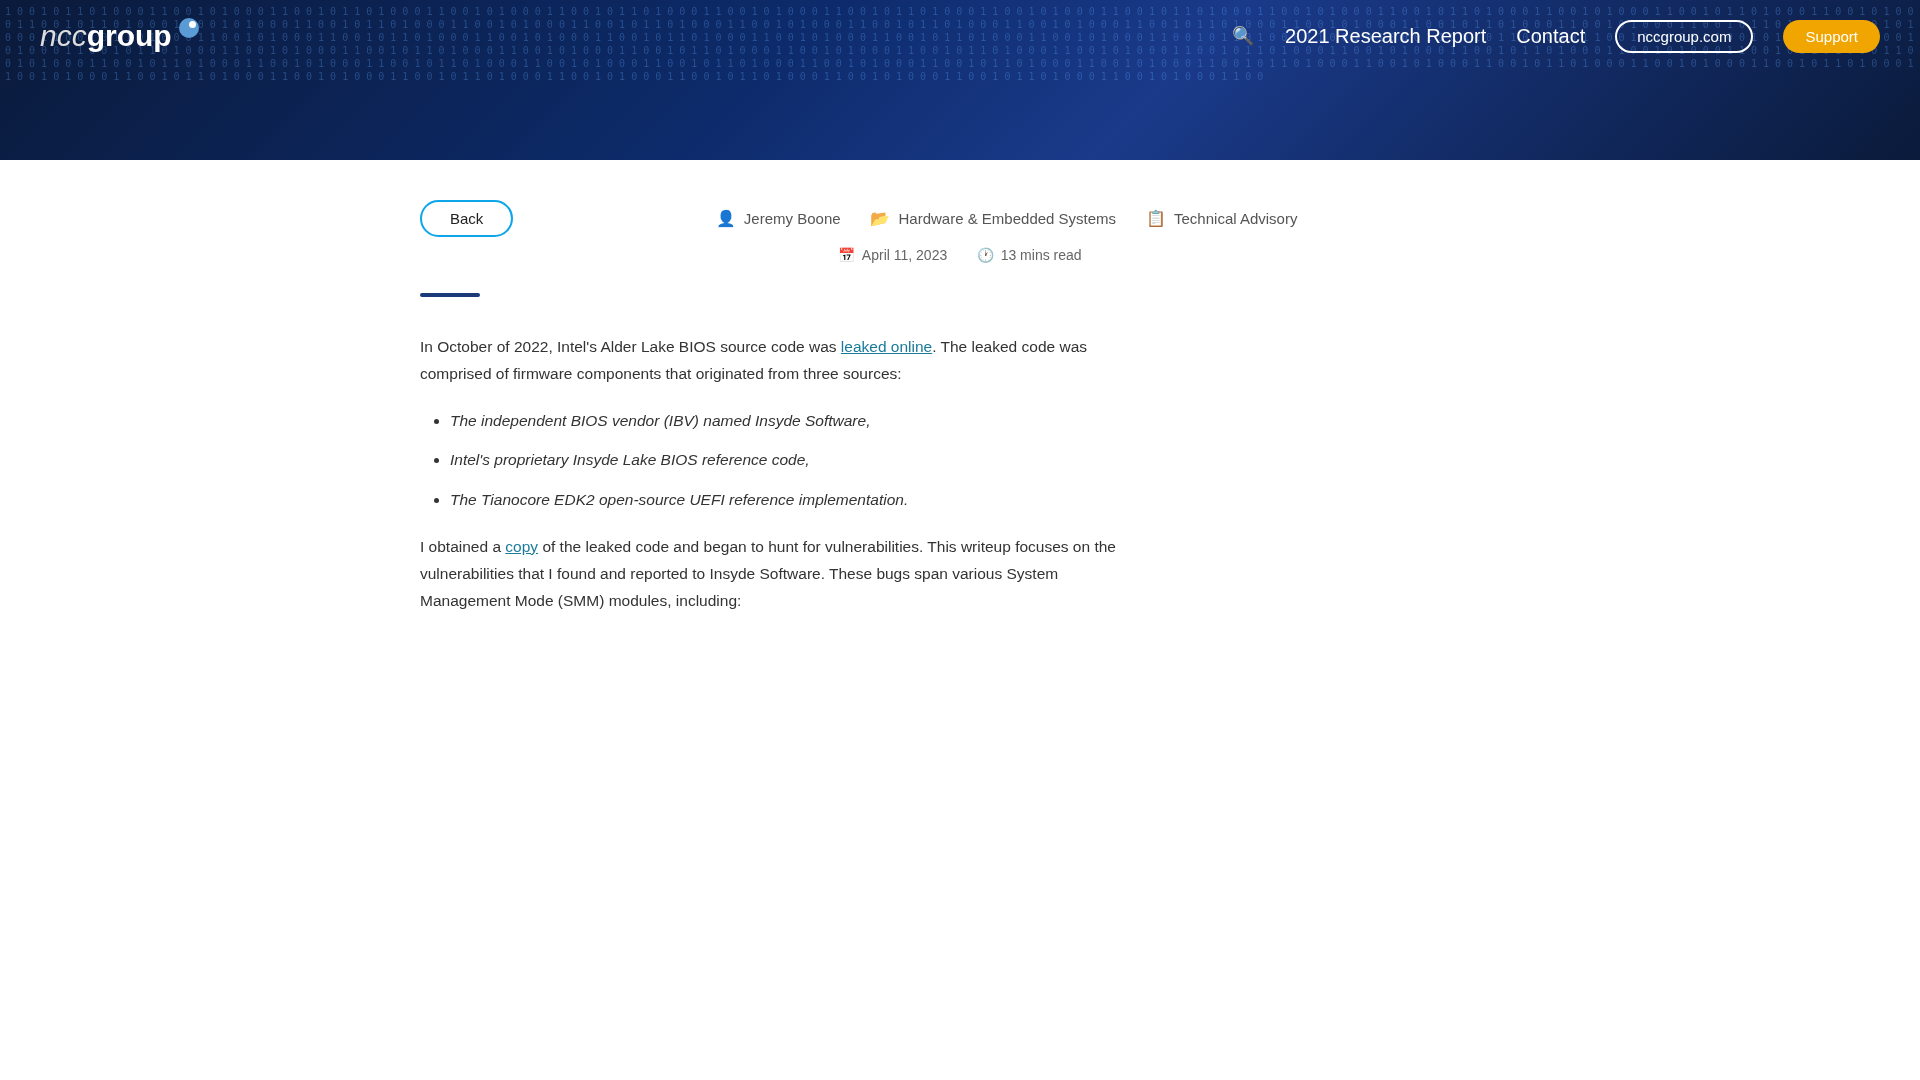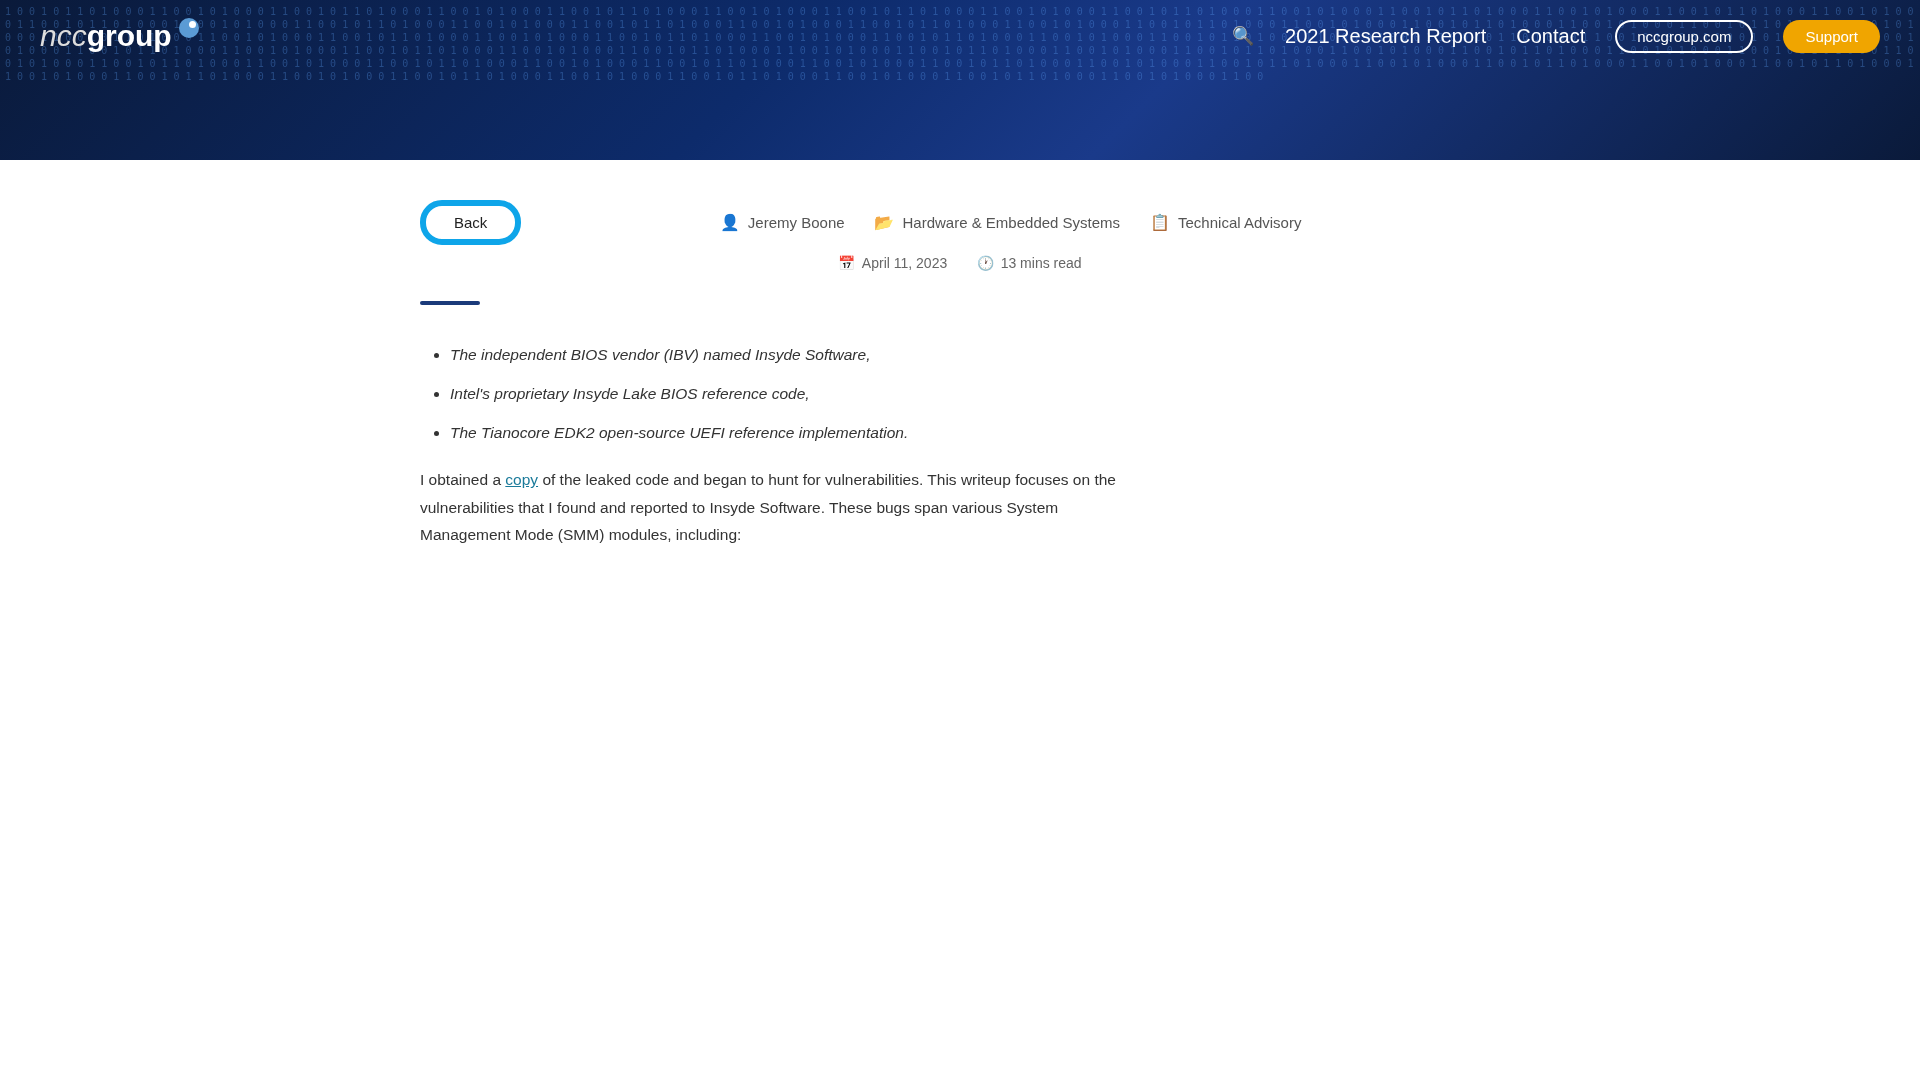--- a/index.html
+++ b/index.html
@@ -77,21 +77,21 @@
     }
 
     
     .meta-row {
       display: flex;
       align-items: center;
       justify-content: space-between;
       margin-bottom: 10px;
     }
     .back-btn {
-      border: 6px solid #0ea5e9;
+      border: 2px solid #0ea5e9;
       border-radius: 22px;
       padding: 8px 28px;
       background: transparent;
       font-size: 15px;
       font-weight: 500;
       cursor: pointer;
       color: #222;
     }
     .meta-info {
       display: flex;
@@ -235,20 +235,21 @@
     </div>
     <div class="meta-sub-item">
       <span class="meta-sub-icon">🕐</span>
       <span>13 mins read</span>
     </div>
   </div>
 
   <div class="article-divider"></div>
 
   <div class="article-body">
+    <p>In October of 2022, Intel's Alder Lake BIOS source code was <a href="#">leaked online</a>. The leaked code was comprised of firmware components that originated from three sources:</p>
 
     <ul>
       <li>
         <span>The independent BIOS vendor (IBV) named Insyde Software,</span>
       </li>
       <li>
         <span>Intel's proprietary Insyde Lake BIOS reference code,</span>
       </li>
       <li>
         <span>The Tianocore EDK2 open-source UEFI reference implementation.</span>

